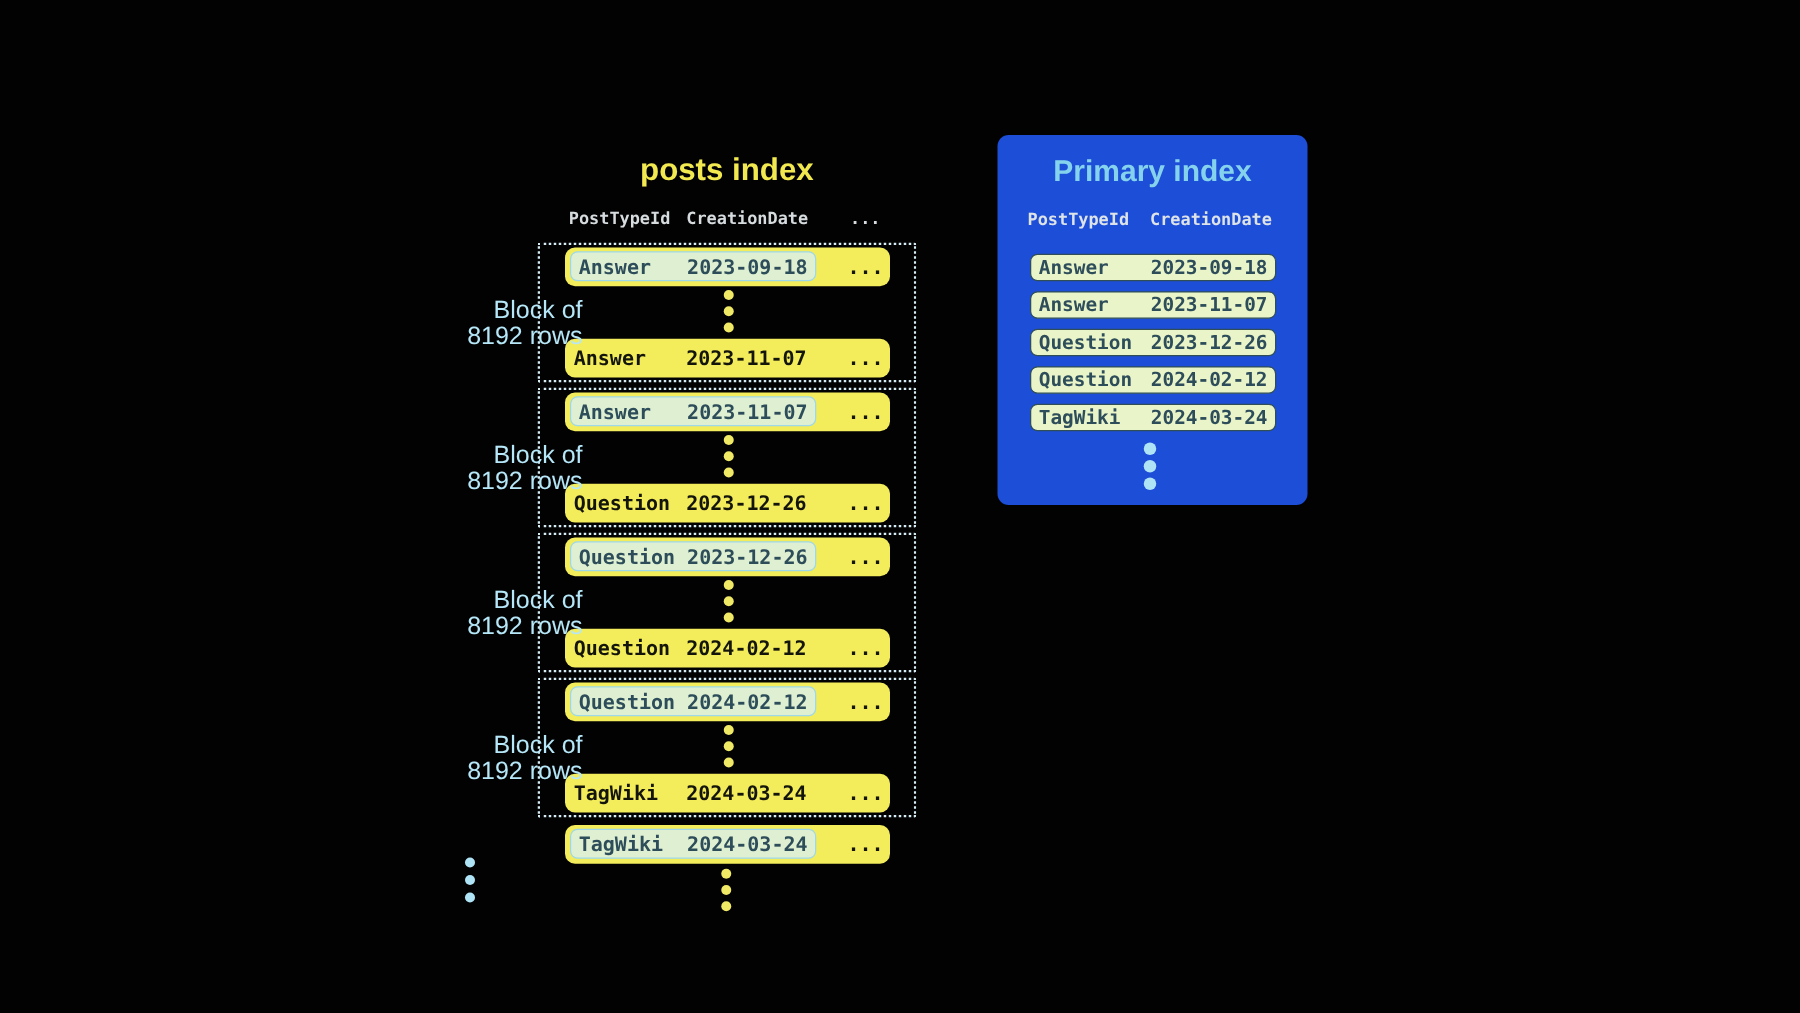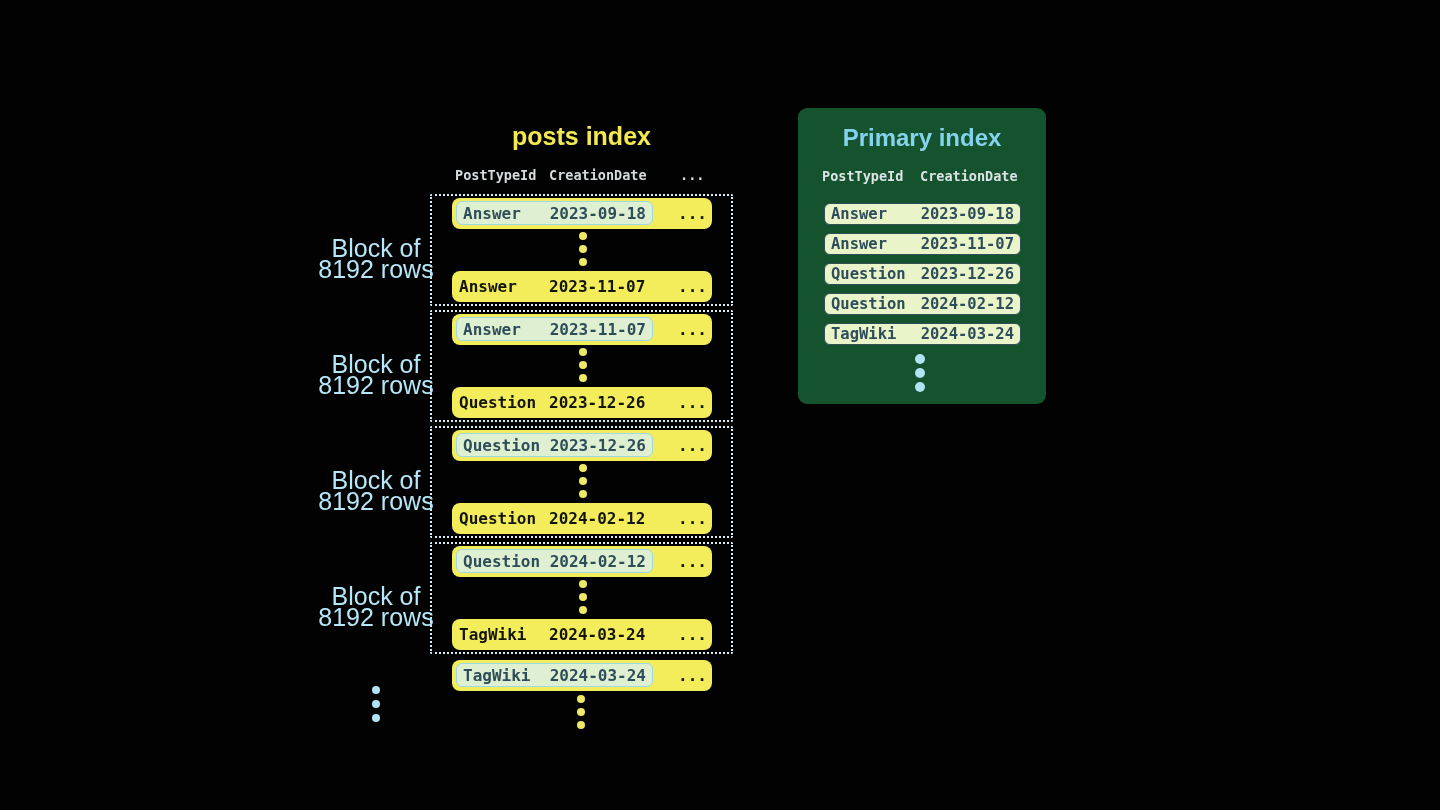--- a/index.html
+++ b/index.html
@@ -20,22 +20,22 @@
   }
   .ph-col1 { left:25px; }
   .ph-col2 { left:119px; }
   .ph-ell  { left:250px; }
 
   .block {
     position:absolute; left:430px; width:299px; height:108px;
     border:2px dotted #d6edf6; border-radius:2px;
   }
   .block-label {
-    position:absolute; left:286px; width:180px; text-align:center;
-    font-size:25px; line-height:21px; font-weight:400; color:#b5e7f8;
+    position:absolute; left:286px; width:180px; text-align:right;
+    font-size:20px; line-height:21px; font-weight:400; color:#b5e7f8;
   }
   .row {
     position:absolute; left:20px; width:260px; height:31px;
     background:#f3ec5b; border-radius:8px;
   }
   .row.first { top:2px; }
   .row.last  { top:75px; }
   .hl-pill {
     position:absolute; left:4px; top:3px; width:183px; height:22px;
     background:#dff0d2; border:1.5px solid #9fd8e9; border-radius:6px;
@@ -60,21 +60,21 @@
   .overflow-row { position:absolute; left:452px; top:660px; width:260px; height:31px;
     background:#f3ec5b; border-radius:8px; }
 
   .vdots { position:absolute; }
   .vdots .dot { margin-bottom:5px; }
   .vdots.wide .dot { margin-bottom:6px; }
 
   
   .panel {
     position:absolute; left:798px; top:108px; width:248px; height:296px;
-    background:#14532d; border-radius:9px;
+    background:#1d4ed8; border-radius:9px;
   }
   .panel-title {
     position:absolute; top:16px; left:0; width:100%; text-align:center;
     font-size:24px; font-weight:700; color:#85d2ed;
   }
   .panel-header { position:absolute; left:0; top:60px; width:100%; height:18px; }
   .panel-header span {
     position:absolute; top:0; font-family:"DejaVu Sans Mono","Liberation Mono",monospace;
     font-size:13.5px; font-weight:700; color:#dde3e6; white-space:pre;
   }

